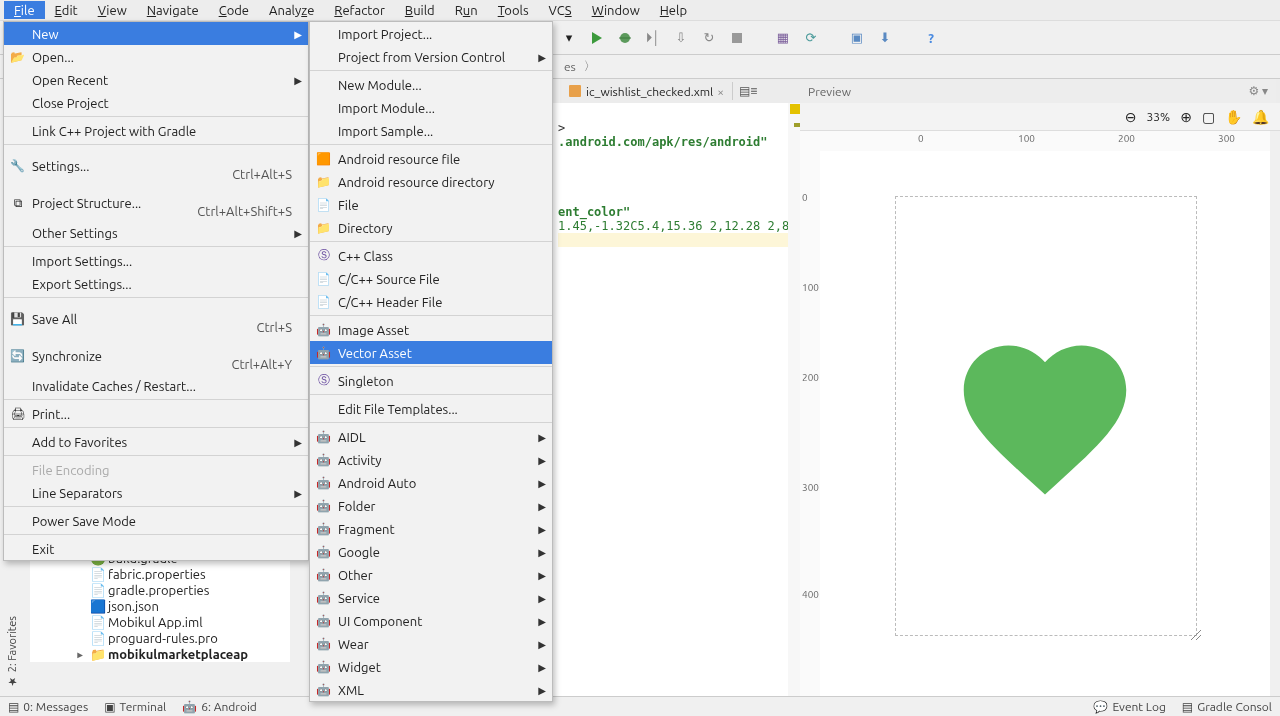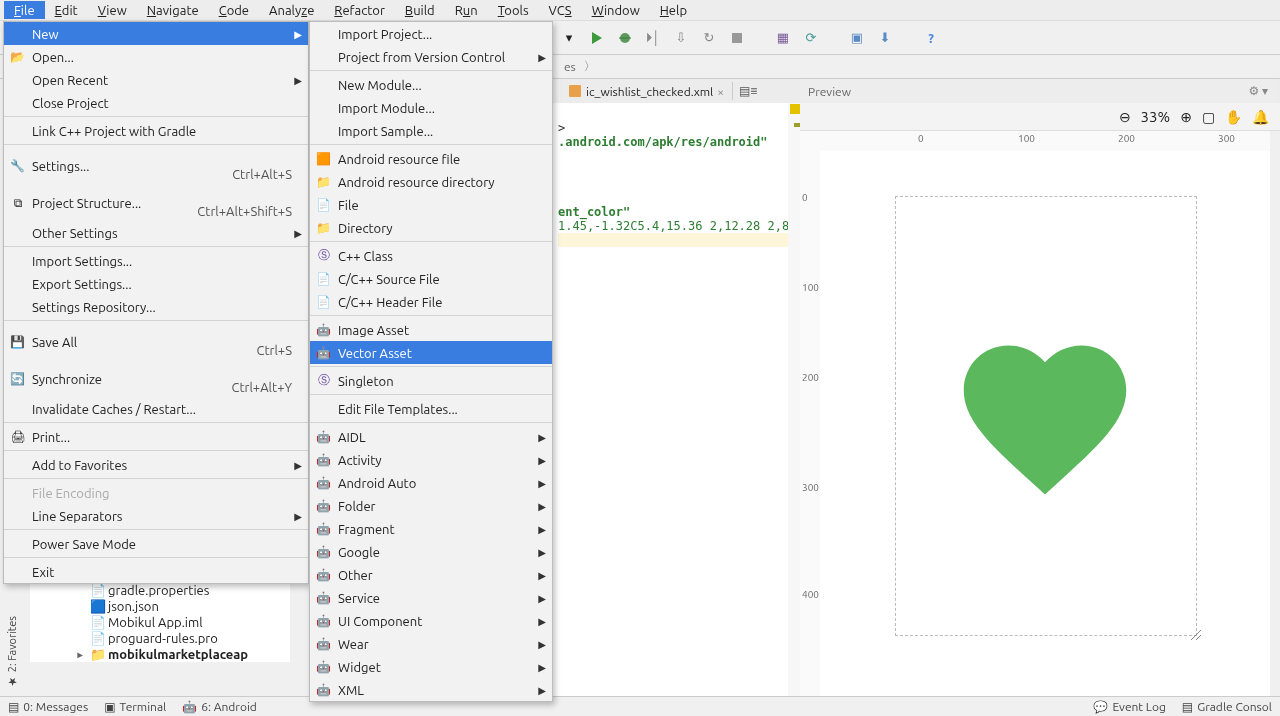--- a/index.html
+++ b/index.html
@@ -300,21 +300,21 @@
 <span class="s-gr2">1.45,-1.32C5.4,15.36 2,12.28 2,8.5</span>
 <span class="highlight"> </span>
 </div>
 <div class="editor-gutter">
   <div class="mark yellow"></div>
   <div class="mark olive"></div>
 </div>
 
 <div class="preview-tools">
   <span style="font-size:14px">⊖</span>
-  <span style="font-size:15px">33%</span>
+  <span style="font-size:12px">33%</span>
   <span style="font-size:14px">⊕</span>
   <span style="font-size:14px">▢</span>
   <span style="font-size:14px">✋</span>
   <span style="font-size:14px">🔔</span>
 </div>
 
 <div class="ruler-h">
   <span style="left:118px">0</span>
   <span style="left:218px">100</span>
   <span style="left:318px">200</span>
@@ -375,23 +375,20 @@
     <span>Other Settings</span>
       <span class="arrow">▶</span>
   </div>
   <div class="menu-sep"></div>
   <div class="menu-row">
     <span>Import Settings...</span>
   </div>
   <div class="menu-row">
     <span>Export Settings...</span>
   </div>
-  <div class="menu-row">
-    <span>Settings Repository...</span>
-  </div>
   <div class="menu-sep"></div>
   <div class="menu-row">
     <span class="menu-icon">💾</span>
     <span>Save All</span>
     <span class="shortcut">Ctrl+S</span>
   </div>
   <div class="menu-row">
     <span class="menu-icon">🔄</span>
     <span>Synchronize</span>
     <span class="shortcut">Ctrl+Alt+Y</span>

